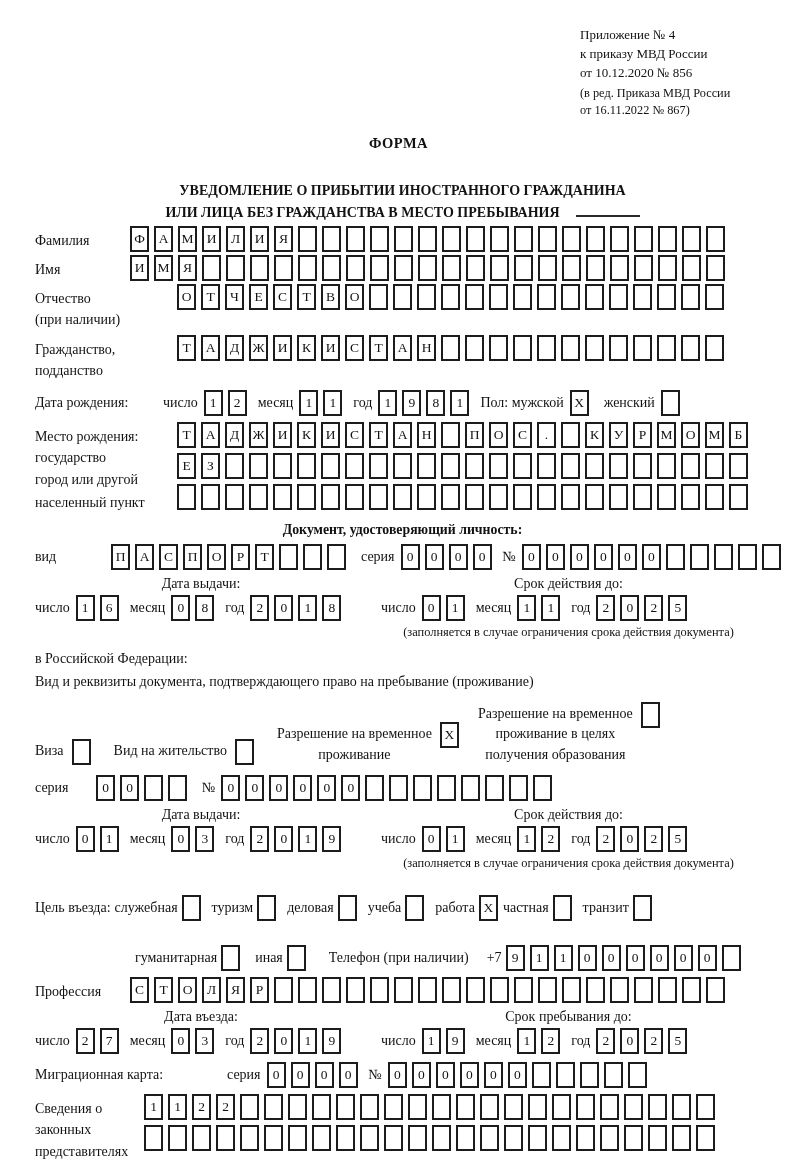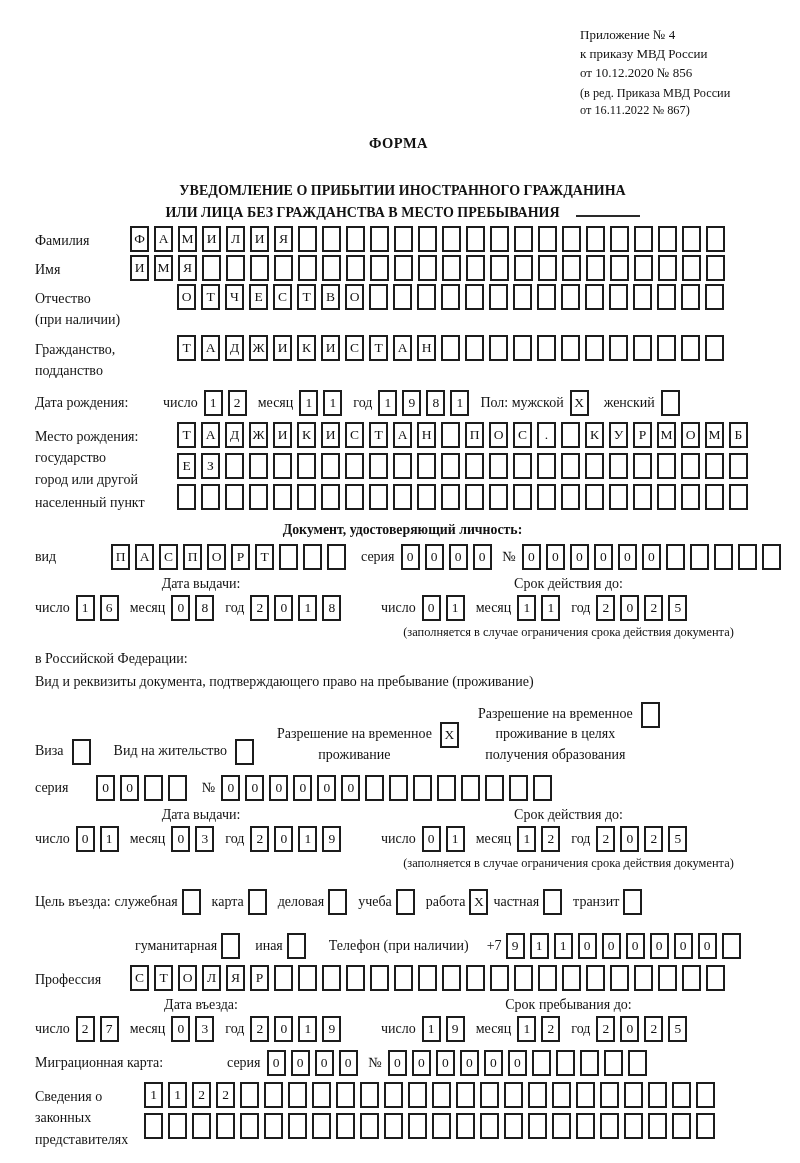--- a/index.html
+++ b/index.html
@@ -53,21 +53,21 @@
   .dline { display: flex; align-items: center; }
   .note { font-size: 12.4px; margin-top: 4px; text-align: center; }
 
   
   .opts { display: flex; align-items: flex-end; margin-top: 8px; }
   .opt { display: flex; align-items: flex-start; }
   .opt-text { font-size: 14px; line-height: 1.45; padding-top: 3px; }
   .opt-text.c { text-align: center; }
   .opt .cells { margin-left: 8px; margin-top: 1px; }
 
-  .purpose { display: flex; align-items: center; flex-wrap: nowrap; margin-top: 18px; }
+  .purpose { display: flex; align-items: center; flex-wrap: nowrap; margin-top: 24px; }
   .purpose .dlabel { margin-right: 4px; }
   .indent100 { padding-left: 100px; }
 </style>
 </head>
 <body>
 
 <div class="sheet">
 
   <div class="hdr">
     <div>Приложение № 4</div>
@@ -531,21 +531,21 @@
       <div class="note">(заполняется в случае ограничения срока действия документа)</div>
     </div>
   </div>
 
   <div class="purpose">
     <span class="dlabel">Цель въезда:</span>
     <span class="dlabel">служебная</span>
     <span class="cells">
         <span class="cell"></span>
       </span>
-    <span class="dlabel ml6">карта</span>
+    <span class="dlabel ml6">туризм</span>
     <span class="cells">
         <span class="cell"></span>
       </span>
     <span class="dlabel ml6">деловая</span>
     <span class="cells">
         <span class="cell"></span>
       </span>
     <span class="dlabel ml6">учеба</span>
     <span class="cells">
         <span class="cell"></span>

